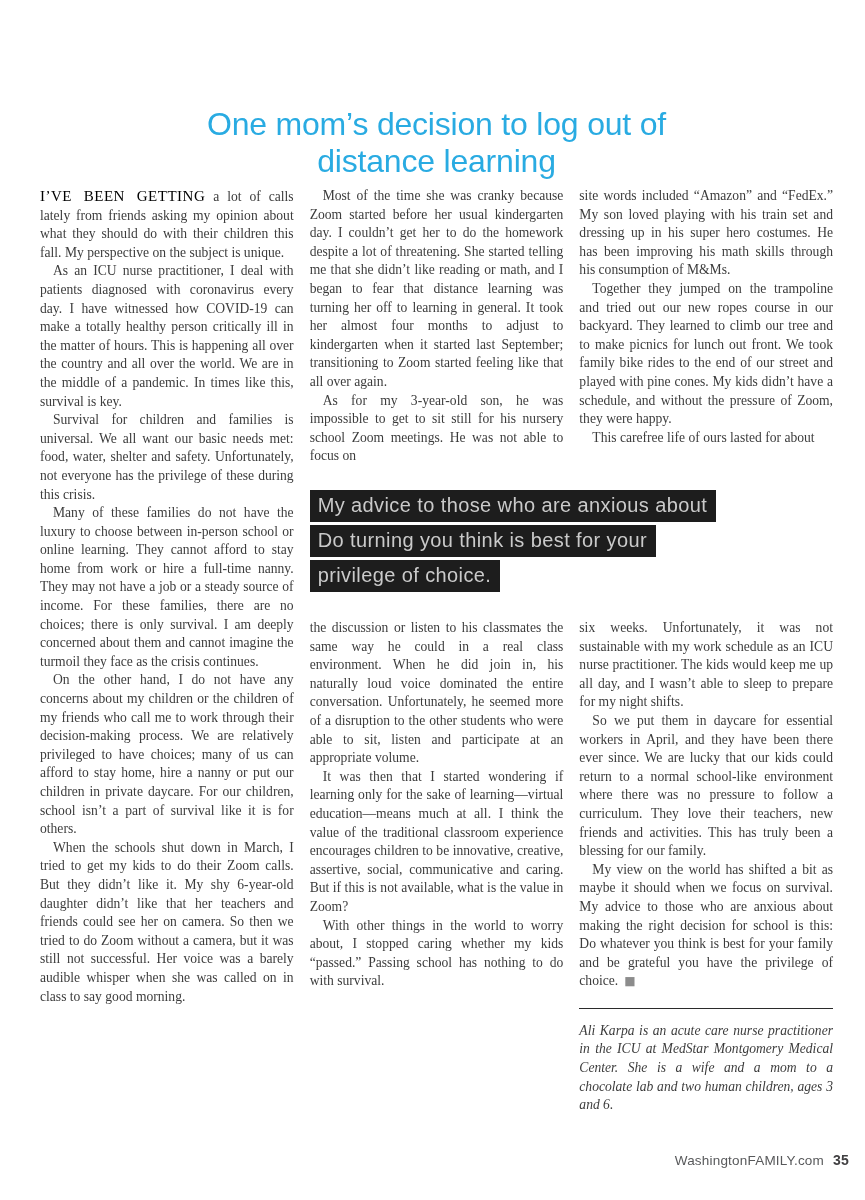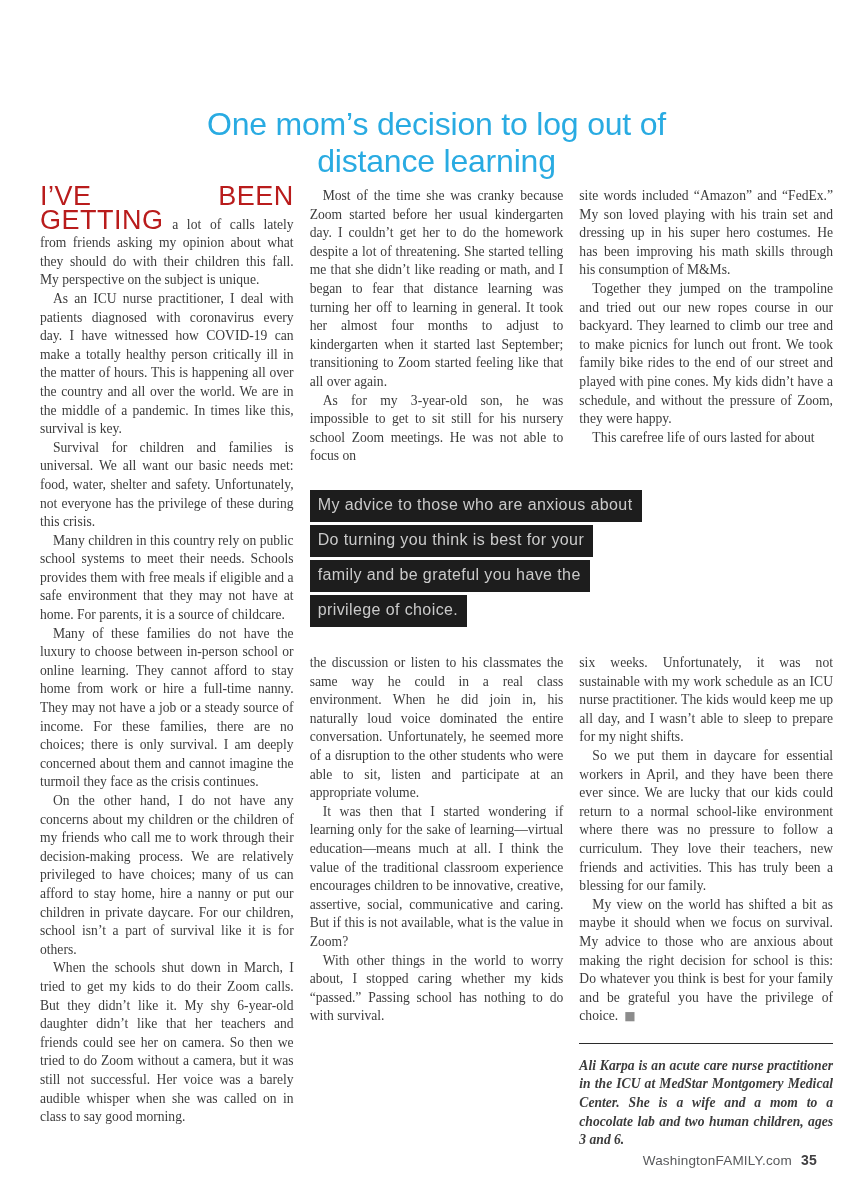--- a/index.html
+++ b/index.html
@@ -41,34 +41,34 @@
 
   .content p {
     font-size: 13.6px;
     line-height: 18.6px;
     text-align: justify;
     color: #3c3c3c;
   }
   .content p.indent { text-indent: 13px; }
 
   .leadin {
-    font-family: Liberation Sans, sans-serif;
-    font-size: 27px;
+    font-family: Liberation Serif, serif;
+    font-size: 15px;
     line-height: 18px;
     letter-spacing: 0.5px;
     word-spacing: 3px;
-    color: #b91c1c;
+    color: #000000;
   }
 
   .quote .qline {
     display: table;
     background: #1d1d1d;
     color: #cacaca;
     font-family: "Liberation Sans", sans-serif;
-    font-size: 16px;
+    font-size: 20px;
     line-height: 26px;
     letter-spacing: 0.4px;
     padding: 2px 9px 4px 8px;
     margin-bottom: 3px;
   }
 
   .endmark {
     font-size: 12px;
     color: #8c8c8c;
     margin-left: 6px;
@@ -77,27 +77,26 @@
 
   .bio-rule {
     border: none;
     border-top: 1.6px solid #2b2b2b;
     margin: 17px 0 13px;
   }
   .bio {
     font-style: italic;
     font-size: 13.8px;
     line-height: 19px;
-    font-weight: bold;
   }
 
   .footer {
     position: absolute;
     top: 1152px;
-    right: 48px;
+    right: 16px;
     font-family: "Liberation Sans", sans-serif;
     font-size: 13.5px;
     color: #58595b;
     letter-spacing: 0.2px;
   }
   .footer .pagenum {
     font-weight: bold;
     color: #414042;
     font-size: 14px;
     margin-left: 9px;
@@ -110,41 +109,39 @@
 
   <h1 class="title">One mom’s decision to log out of
 distance learning</h1>
 
   <div class="content">
 
     <div class="col1">
       <p><span class="leadin">I’VE BEEN GETTING</span> <span>a lot of calls lately from friends asking my opinion about what they should do with their children this fall. My perspective on the subject is unique.</span></p>
       <p class="indent">As an ICU nurse practitioner, I deal with patients diagnosed with coronavirus every day. I have witnessed how COVID-19 can make a totally healthy person critically ill in the matter of hours. This is happening all over the country and all over the world. We are in the middle of a pandemic. In times like this, survival is key.</p>
       <p class="indent">Survival for children and families is universal. We all want our basic needs met: food, water, shelter and safety. Unfortunately, not everyone has the privilege of these during this crisis.</p>
-      <p class="indent">Many children in this country rely on public school systems to meet their needs. Schools provides them with free meals if eligible and a safe environment that they may not have at home. For parents, it is a source of childcare.</p>
       <p class="indent">Many of these families do not have the luxury to choose between in-person school or online learning. They cannot afford to stay home from work or hire a full-time nanny. They may not have a job or a steady source of income. For these families, there are no choices; there is only survival. I am deeply concerned about them and cannot imagine the turmoil they face as the crisis continues.</p>
       <p class="indent">On the other hand, I do not have any concerns about my children or the children of my friends who call me to work through their decision-making process. We are relatively privileged to have choices; many of us can afford to stay home, hire a nanny or put our children in private daycare. For our children, school isn’t a part of survival like it is for others.</p>
       <p class="indent">When the schools shut down in March, I tried to get my kids to do their Zoom calls. But they didn’t like it. My shy 6-year-old daughter didn’t like that her teachers and friends could see her on camera. So then we tried to do Zoom without a camera, but it was still not successful. Her voice was a barely audible whisper when she was called on in class to say good morning.</p>
     </div>
 
     <div class="col2top">
       <p class="indent">Most of the time she was cranky because Zoom started before her usual kindergarten day. I couldn’t get her to do the homework despite a lot of threatening. She started telling me that she didn’t like reading or math, and I began to fear that distance learning was turning her off to learning in general. It took her almost four months to adjust to kindergarten when it started last September; transitioning to Zoom started feeling like that all over again.</p>
       <p class="indent">As for my 3-year-old son, he was impossible to get to sit still for his nursery school Zoom meetings. He was not able to focus on</p>
     </div>
 
     <div class="col3top">
       <p>site words included “Amazon” and “FedEx.” My son loved playing with his train set and dressing up in his super hero costumes. He has been improving his math skills through his consumption of M&amp;Ms.</p>
       <p class="indent">Together they jumped on the trampoline and tried out our new ropes course in our backyard. They learned to climb our tree and to make picnics for lunch out front. We took family bike rides to the end of our street and played with pine cones. My kids didn’t have a schedule, and without the pressure of Zoom, they were happy.</p>
       <p class="indent">This carefree life of ours lasted for about</p>
     </div>
 
     <div class="quote">
       <span class="qline">My advice to those who are anxious about</span>
       <span class="qline">Do turning you think is best for your</span>
-      <span class="qline">family and be grateful you have the</span>
       <span class="qline">privilege of choice.</span>
     </div>
 
     <div class="col2bot">
       <p>the discussion or listen to his classmates the same way he could in a real class environment. When he did join in, his naturally loud voice dominated the entire conversation. Unfortunately, he seemed more of a disruption to the other students who were able to sit, listen and participate at an appropriate volume.</p>
       <p class="indent">It was then that I started wondering if learning only for the sake of learning—virtual education—means much at all. I think the value of the traditional classroom experience encourages children to be innovative, creative, assertive, social, communicative and caring. But if this is not available, what is the value in Zoom?</p>
       <p class="indent">With other things in the world to worry about, I stopped caring whether my kids “passed.” Passing school has nothing to do with survival.</p>
     </div>
 
     <div class="col3bot">

